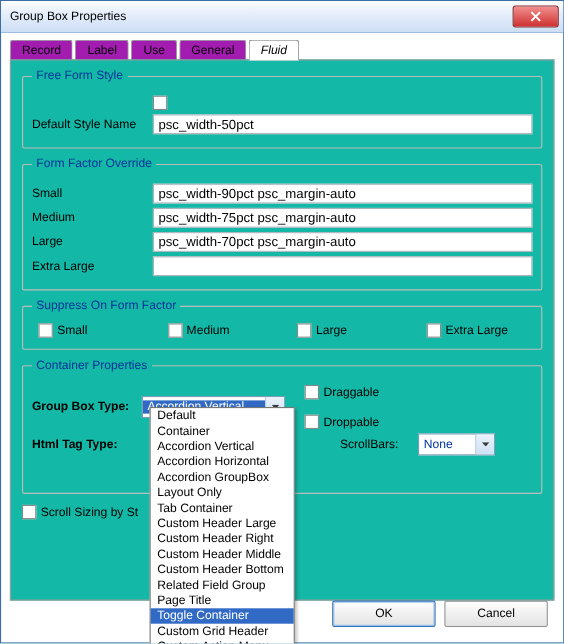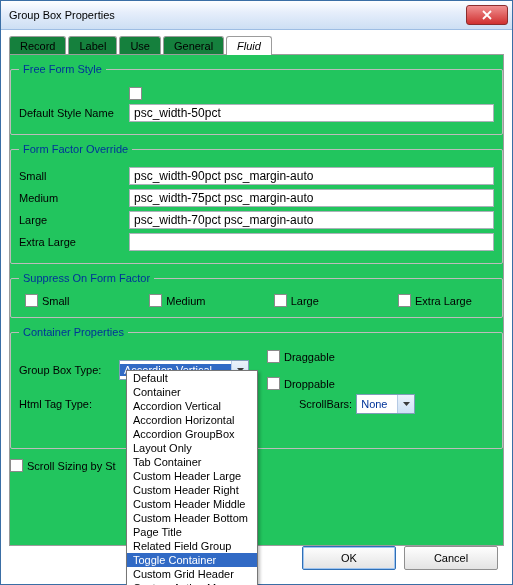--- a/index.html
+++ b/index.html
@@ -2,39 +2,39 @@
 <html><head>
 <meta charset="utf-8">
 <style>
   html,body{margin:0;padding:0;font-family:"Segoe UI",Tahoma,sans-serif;font-size:11px;background:#fff;}
   .window{width:513px;height:585px;border:1px solid #3a6ea5;box-sizing:border-box;display:flex;flex-direction:column;position:relative;}
   .titlebar{height:28px;background:linear-gradient(#fdfeff,#e6eefb 40%,#cddff4);border-bottom:1px solid #9dbde3;display:flex;align-items:center;padding:0 4px 0 8px;color:#000;}
   .titlebar .title{flex:1;}
   .win-close{width:40px;height:18px;border:1px solid #8b2d2d;border-radius:3px;background:linear-gradient(#f09090,#d03030);display:flex;align-items:center;justify-content:center;color:#fff;font-weight:bold;font-size:10px;}
   .client{flex:1;padding:6px 8px 8px 8px;box-sizing:border-box;position:relative;}
   .tabs{display:flex;align-items:flex-end;margin-bottom:-1px;}
-  .tab{border:1px solid #9c9c9c;border-bottom:none;padding:3px 10px;background:#15803d;border-radius:3px 3px 0 0;margin-right:2px;cursor:default;}
+  .tab{border:1px solid #9c9c9c;border-bottom:none;padding:3px 10px;background:#a21caf;border-radius:3px 3px 0 0;margin-right:2px;cursor:default;}
   .tab.active{background:#fff;position:relative;z-index:2;font-style:italic;}
-  .tab-body{border:1px solid #9c9c9c;background:#22c55e;height:492px;box-sizing:border-box;padding:8px 0;position:relative;}
+  .tab-body{border:1px solid #9c9c9c;background:#14b8a6;height:492px;box-sizing:border-box;padding:8px 10px;position:relative;}
   fieldset{border:1px solid #bcbcbc;border-radius:2px;margin:0 0 8px 0;padding:8px 8px 8px 8px;}
   legend{color:#003399;padding:0 4px;}
   .row{display:flex;align-items:center;margin:4px 0;}
   .lbl{width:110px;color:#000;}
   input[type=text]{border:1px solid #abb2b9;height:18px;padding:1px 4px;font-family:inherit;font-size:12px;box-sizing:border-box;}
   .wide{flex:1;}
   .chk{width:13px;height:13px;border:1px solid #8a8a8a;background:#fff;display:inline-block;margin-right:4px;vertical-align:middle;box-sizing:border-box;}
   .suppress .opts{display:flex;justify-content:space-between;padding:2px 6px;}
   .suppress .opt{display:flex;align-items:center;min-width:90px;}
   .combo{border:1px solid #7f9db9;height:20px;display:flex;align-items:center;box-sizing:border-box;background:#fff;}
   .combo .val{flex:1;padding:0 4px;white-space:nowrap;overflow:hidden;}
   .combo .arrow{width:16px;height:100%;border-left:1px solid #b5cae4;background:linear-gradient(#eaf2fb,#cfe1f5);display:flex;align-items:center;justify-content:center;}
   .combo .arrow svg{width:7px;height:4px;}
   .combo.sel .val{background:#316ac5;color:#fff;}
   .combo.none .val{color:#003399;}
-  .cprops .row .lbl{width:100px;}
+  .cprops .row .lbl{width:100px;font-weight:bold;}
   .dropdown-list{position:absolute;left:115px;top:32px;width:130px;border:1px solid #767676;background:#fff;z-index:10;box-shadow:2px 2px 3px rgba(0,0,0,.25);}
   .dropdown-list .item{padding:1px 6px;white-space:nowrap;cursor:default;}
   .dropdown-list .item.hi{background:#316ac5;color:#fff;}
   .scroll-row{display:flex;align-items:center;margin-top:10px;}
   .bottom-buttons{position:absolute;right:14px;bottom:14px;display:flex;gap:8px;z-index:5;}
   .btn{min-width:72px;height:22px;border:1px solid #8f8f8f;border-radius:2px;background:linear-gradient(#fefefe,#e3e3e3);display:flex;align-items:center;justify-content:center;padding:0 10px;cursor:default;}
   .btn.default{border-color:#2f6fb5;box-shadow:0 0 0 1px #9ec4f0 inset;}
   .cprops{position:relative;height:105px;}
   .draggroup{display:flex;align-items:flex-end;gap:14px;margin-left:18px;flex-direction:column;}
 </style>
@@ -133,21 +133,21 @@
             <div style="display:flex;align-items:center">
                 <span class="chk"></span>
                 <span>Droppable</span>
               </div>
           </div>
         </div>
         <div class="row">
           <span class="lbl">Html Tag Type:</span>
           <div style="width:130px"></div>
           <span style="margin-left:50px">ScrollBars:</span>
-          <div class="combo none" style="width:59px;margin-left:4px">
+          <div class="combo none" style="width:70px;margin-left:18px">
             <span class="val">None</span>
             <span class="arrow">
                 <svg viewBox="0 0 7 4">
                   <path d="M0 0 L3.5 4 L7 0 Z" fill="#3b3b3b"></path>
                 </svg>
               </span>
           </div>
         </div>
 
         <div class="dropdown-list">
@@ -155,22 +155,22 @@
           <div class="item">Container</div>
           <div class="item">Accordion Vertical</div>
           <div class="item">Accordion Horizontal</div>
           <div class="item">Accordion GroupBox</div>
           <div class="item">Layout Only</div>
           <div class="item">Tab Container</div>
           <div class="item">Custom Header Large</div>
           <div class="item">Custom Header Right</div>
           <div class="item">Custom Header Middle</div>
           <div class="item">Custom Header Bottom</div>
+          <div class="item">Related Field Group</div>
           <div class="item">Page Title</div>
-          <div class="item">Related Field Group</div>
           <div class="item hi">Toggle Container</div>
           <div class="item">Custom Grid Header</div>
           <div class="item">Custom Action Menu</div>
 
         </div>
       </fieldset>
 
       <div class="scroll-row">
         <span class="chk"></span>
         <span>Scroll Sizing by St</span>

